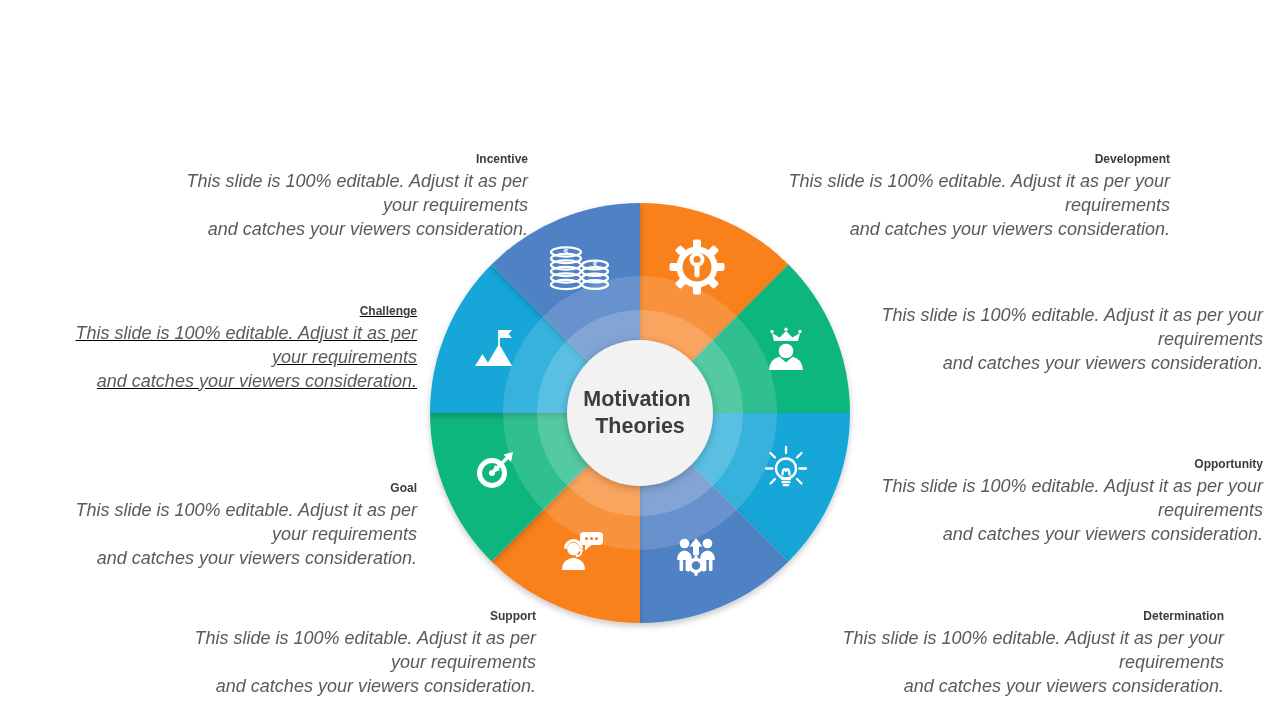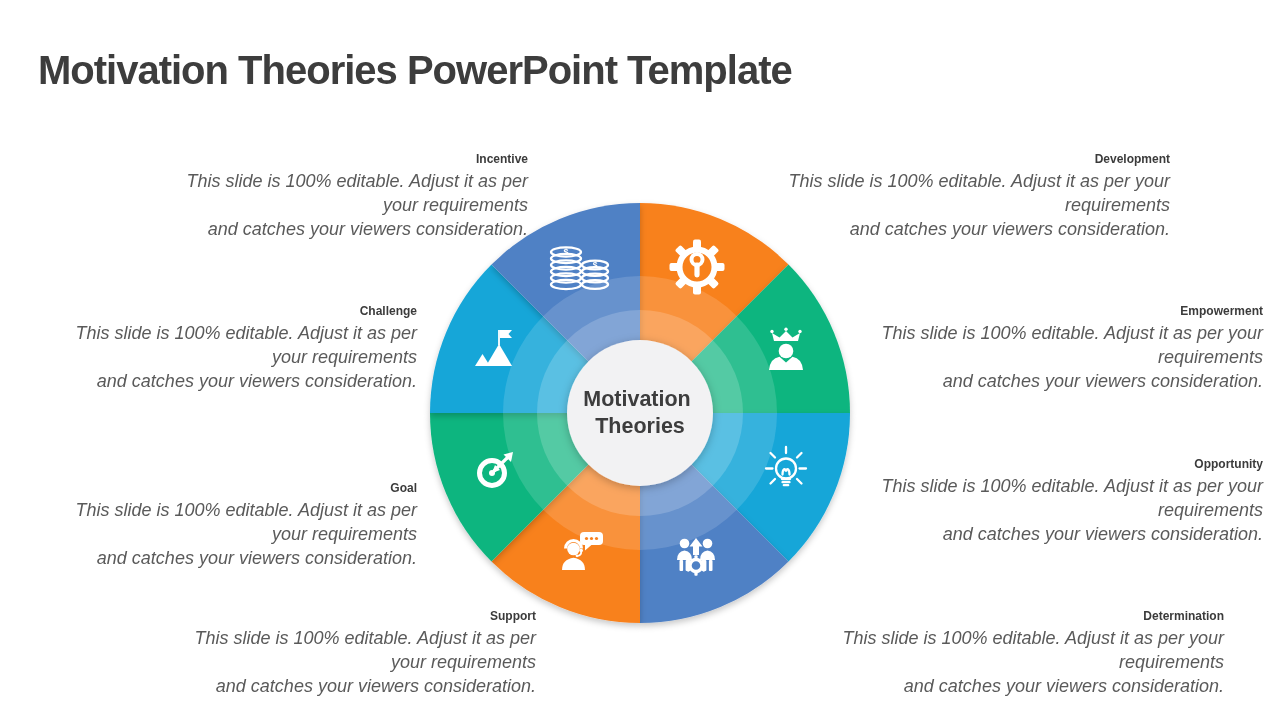--- a/index.html
+++ b/index.html
@@ -13,48 +13,46 @@
   .label-block.align-left{text-align:right;}
   .seg-title{margin:0 0 4px 0;font-size:12px;font-weight:bold;color:#3b3b3b;}
   .seg-desc{margin:0;font-size:18px;font-style:italic;color:#5a5a5a;line-height:1.32;}
   .seg-desc span{display:block;}
 </style>
 </head>
 <body>
 
 <div class="slide">
 
-  <h1 class="title">Motivation Theories PowerPoint Template</h1>
 
   <div class="label-block align-right" style="left:148px;top:152px;width:380px;">
     <h3 class="seg-title">Incentive</h3>
     <p class="seg-desc">
       <span>This slide is 100% editable. Adjust it as per your requirements</span>
       <span>and catches your viewers consideration.</span>
     </p>
   </div>
 
   <div class="label-block align-left" style="left:750px;top:152px;width:420px;">
     <h3 class="seg-title">Development</h3>
     <p class="seg-desc">
       <span>This slide is 100% editable. Adjust it as per your requirements</span>
       <span>and catches your viewers consideration.</span>
     </p>
   </div>
 
-  <div class="label-block align-right" style="left:37px;top:304px;width:380px;">
+  <div class="label-block align-right" style="left:37px;top:304px;width:380px;text-decoration:underline;">
     <h3 class="seg-title">Challenge</h3>
     <p class="seg-desc">
       <span>This slide is 100% editable. Adjust it as per your requirements</span>
       <span>and catches your viewers consideration.</span>
     </p>
   </div>
 
   <div class="label-block align-left" style="left:863px;top:304px;width:400px;">
-    <h3 class="seg-title">Empowerment</h3>
     <p class="seg-desc">
       <span>This slide is 100% editable. Adjust it as per your requirements</span>
       <span>and catches your viewers consideration.</span>
     </p>
   </div>
 
   <div class="label-block align-right" style="left:37px;top:457px;width:380px;margin-top:24px;">
     <h3 class="seg-title">Goal</h3>
     <p class="seg-desc">
       <span>This slide is 100% editable. Adjust it as per your requirements</span>

